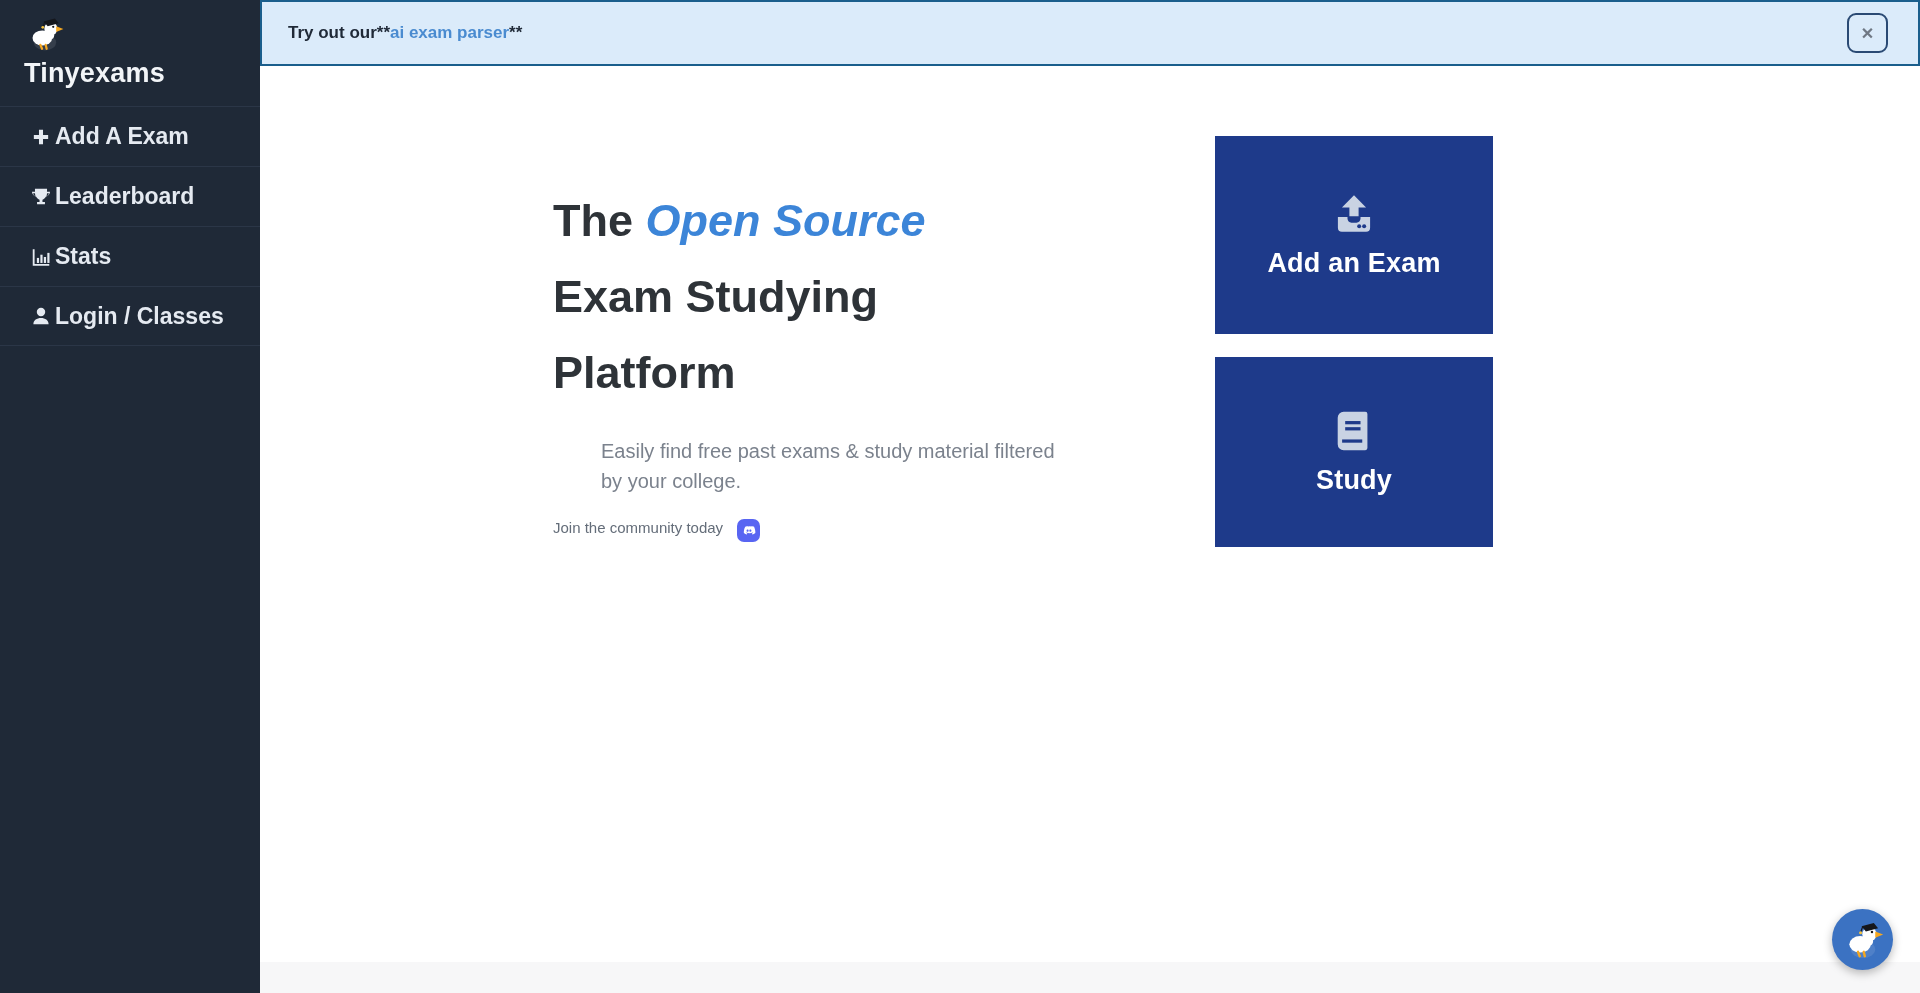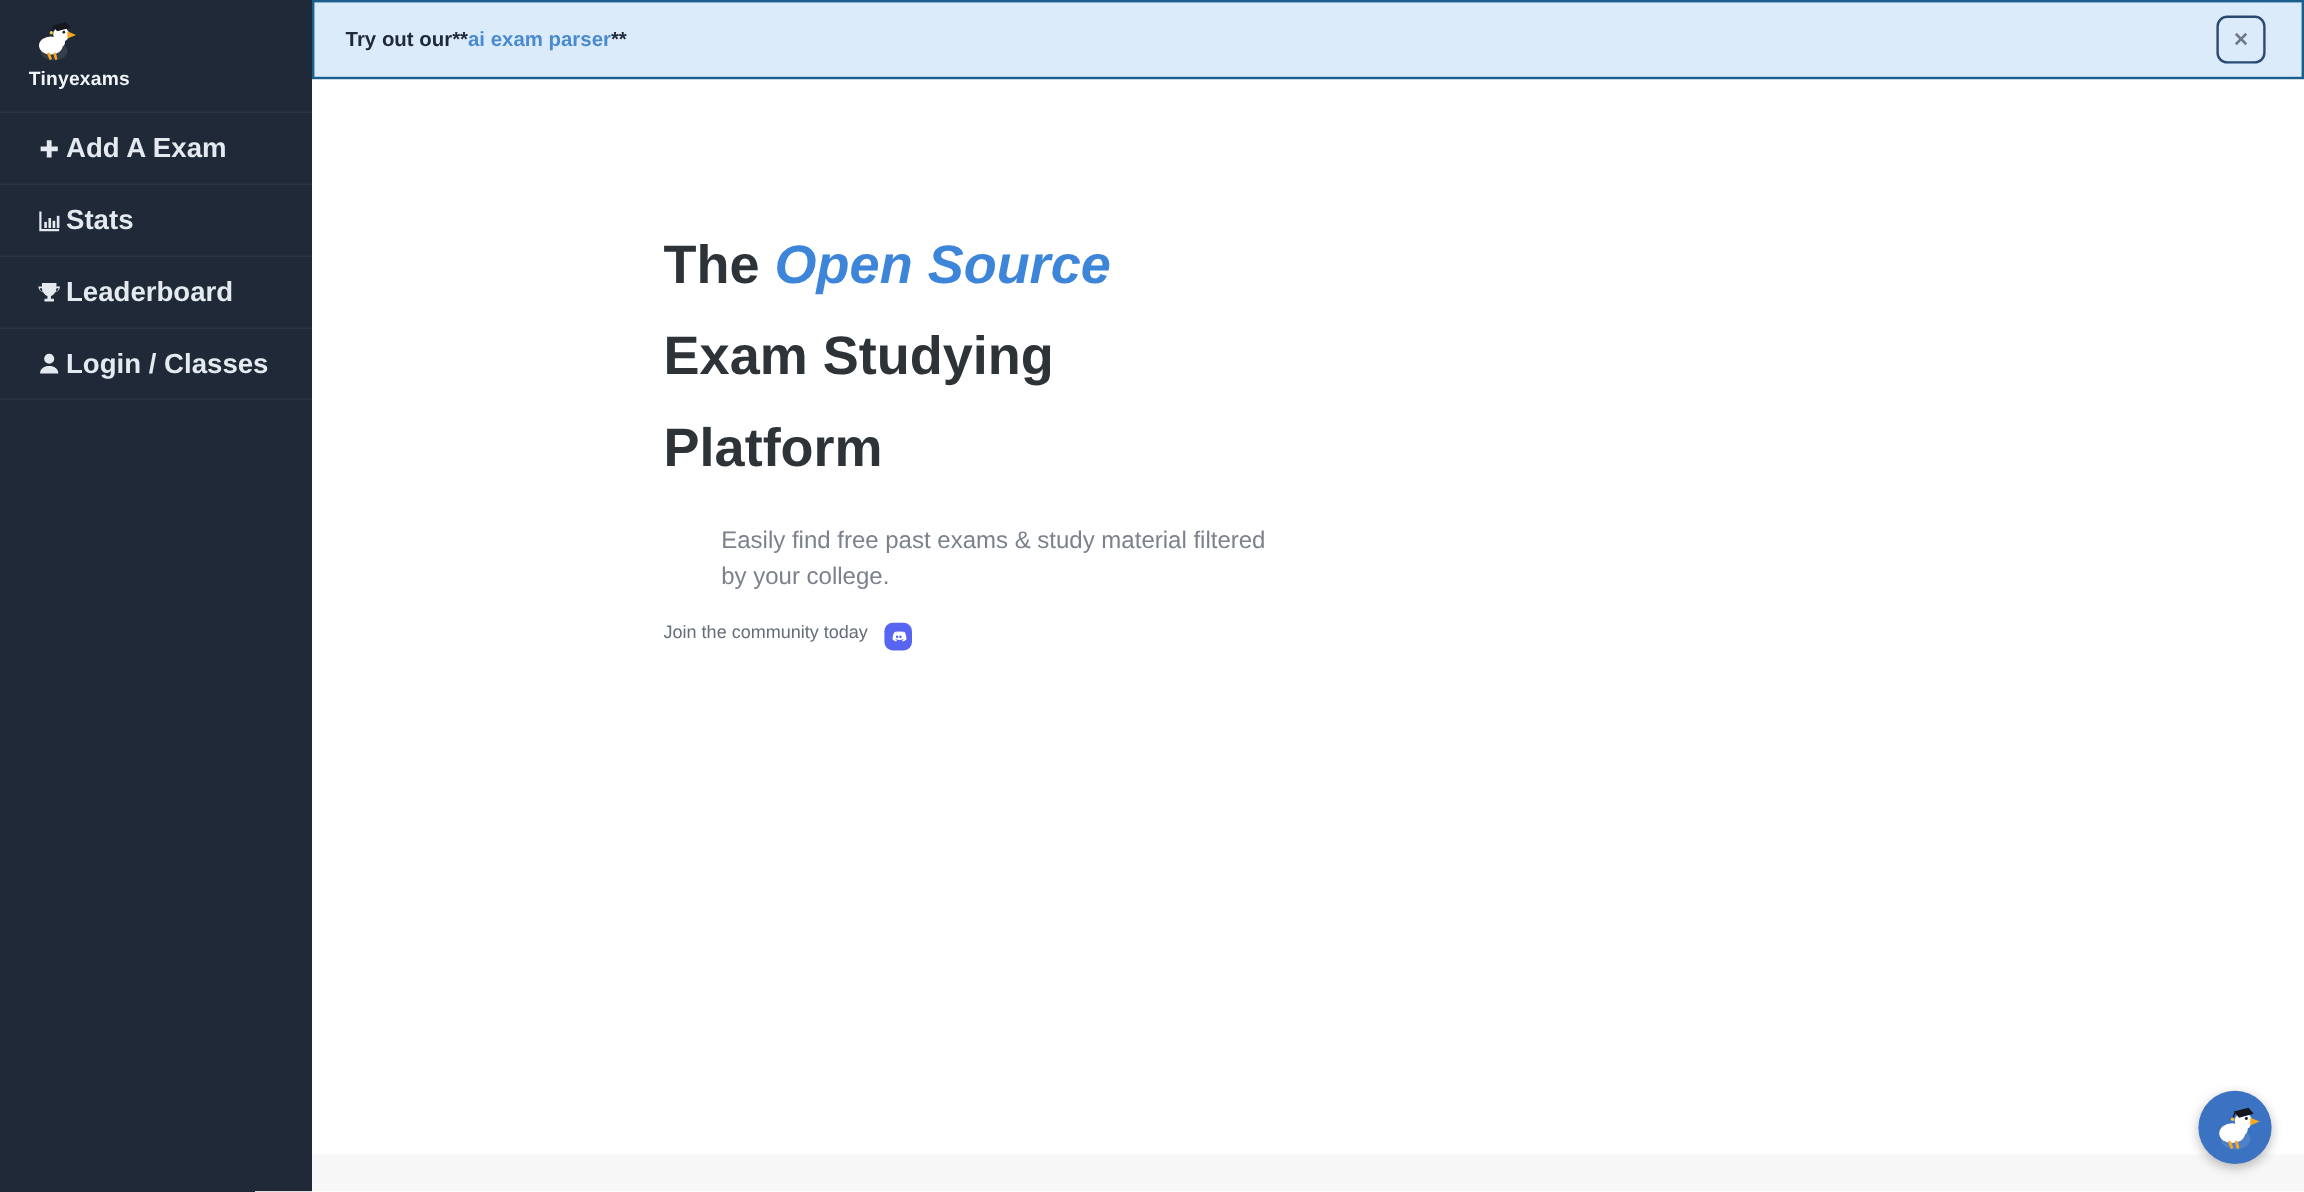--- a/index.html
+++ b/index.html
@@ -8,21 +8,21 @@
 
   .app { position: relative; width: 1920px; height: 993px; background: #ffffff; overflow: hidden; }
 
   
   .sidebar {
     position: absolute; left: 0; top: 0; width: 260px; height: 100%;
     background: var(--sidebar-bg); color: #E8EDF3; z-index: 3;
   }
   .logo-area { padding: 13px 0 10px 24px; }
   .logo-duck { width: 42px; height: 42px; display: block; }
-  .brand { font-size: 16px; font-weight: 700; color: #F2F5F8; margin-top: 3px; letter-spacing: .2px; }
+  .brand { font-size: 27px; font-weight: 700; color: #F2F5F8; margin-top: 3px; letter-spacing: .2px; }
   .nav { margin-top: 7px; }
   .nav-item {
     height: 60px; display: flex; align-items: center; padding-left: 30px;
     border-top: 1px solid var(--divider); cursor: pointer;
     font-size: 23px; font-weight: 700; color: #E5EAF1; gap: 3px;
   }
   .nav-item:last-child { border-bottom: 1px solid var(--divider); }
   .nav-icon { width: 22px; height: 22px; color: #E5EAF1; flex: 0 0 auto; display: block; }
 
   
@@ -106,33 +106,33 @@
     </div>
     <nav class="nav">
       <div class="nav-item">
         <svg class="nav-icon" viewBox="0 0 24 24">
           <path fill="currentColor" d="M9.8 4.2h4.4v5.6h5.6v4.4h-5.6v5.6H9.8v-5.6H4.2V9.8h5.6z"></path>
         </svg>
         <span>Add A Exam</span>
       </div>
       <div class="nav-item">
         <svg class="nav-icon" viewBox="0 0 24 24">
+          <path fill="currentColor" d="M5.4 3h13.2c0 1.2 0 2.3-.1 3.3h3.4c-.3 2.8-2.1 4.9-4.7 5.4-.8 1.5-2 2.7-3.6 3.2v2.5h2.7V20H7.7v-2.6h2.7v-2.5c-1.6-.5-2.8-1.7-3.6-3.2-2.6-.5-4.4-2.6-4.7-5.4h3.4C5.4 5.3 5.4 4.2 5.4 3zm-2 4.8c.3 1.6 1.2 2.8 2.6 3.3-.3-1-.5-2.1-.55-3.3zm17.2 0h-2.05c-.05 1.2-.25 2.3-.55 3.3 1.4-.5 2.3-1.7 2.6-3.3z"></path>
+        </svg>
+        <span>Leaderboard</span>
+      </div>
+      <div class="nav-item">
+        <svg class="nav-icon" viewBox="0 0 24 24">
           <path fill="none" stroke="currentColor" stroke-width="2" d="M4 3.5v17h17"></path>
           <rect x="7.5" y="13" width="2.4" height="5.5" fill="currentColor"></rect>
           <rect x="11.3" y="9.5" width="2.4" height="9" fill="currentColor"></rect>
           <rect x="15.1" y="12" width="2.4" height="6.5" fill="currentColor"></rect>
           <rect x="18.9" y="7.5" width="2.4" height="11" fill="currentColor"></rect>
         </svg>
         <span>Stats</span>
-      </div>
-      <div class="nav-item">
-        <svg class="nav-icon" viewBox="0 0 24 24">
-          <path fill="currentColor" d="M5.4 3h13.2c0 1.2 0 2.3-.1 3.3h3.4c-.3 2.8-2.1 4.9-4.7 5.4-.8 1.5-2 2.7-3.6 3.2v2.5h2.7V20H7.7v-2.6h2.7v-2.5c-1.6-.5-2.8-1.7-3.6-3.2-2.6-.5-4.4-2.6-4.7-5.4h3.4C5.4 5.3 5.4 4.2 5.4 3zm-2 4.8c.3 1.6 1.2 2.8 2.6 3.3-.3-1-.5-2.1-.55-3.3zm17.2 0h-2.05c-.05 1.2-.25 2.3-.55 3.3 1.4-.5 2.3-1.7 2.6-3.3z"></path>
-        </svg>
-        <span>Leaderboard</span>
       </div>
       <div class="nav-item">
         <svg class="nav-icon" viewBox="0 0 24 24">
           <path fill="currentColor" d="M12 12.2a4.6 4.6 0 1 0 0-9.2 4.6 4.6 0 0 0 0 9.2zm-8.3 8.8c0-4.5 3.8-6.8 8.3-6.8s8.3 2.3 8.3 6.8z"></path>
         </svg>
         <span>Login / Classes</span>
       </div>
     </nav>
   </aside>
 
@@ -151,20 +151,40 @@
     <div class="join-row">
       <span>Join the community today</span>
       <span class="discord-btn">
         <svg viewBox="0 0 24 24">
           <path fill="#ffffff" d="M19.6 5.7a15.6 15.6 0 0 0-3.9-1.2l-.25.5c1.4.35 2.1.85 2.8 1.35a11.6 11.6 0 0 0-10.5 0c.7-.5 1.4-1 2.8-1.35l-.25-.5a15.6 15.6 0 0 0-3.9 1.2C4.6 8.9 4.1 12 4.3 15.1c1.5 1.1 3 1.75 4.4 2.2l.9-1.5c-.8-.3-1.5-.7-2.1-1.2l.5-.4a11.3 11.3 0 0 0 9.8 0l.5.4c-.6.5-1.3.9-2.1 1.2l.9 1.5c1.4-.45 2.9-1.1 4.4-2.2.25-3.6-.65-6.7-1.9-9.4zM9.9 13.3c-.85 0-1.55-.8-1.55-1.75s.7-1.75 1.55-1.75 1.55.8 1.55 1.75-.7 1.75-1.55 1.75zm4.2 0c-.85 0-1.55-.8-1.55-1.75s.7-1.75 1.55-1.75 1.55.8 1.55 1.75-.7 1.75-1.55 1.75z"></path>
         </svg>
       </span>
     </div>
   </section>
 
+  <div class="cards">
+    <div class="action-card">
+      <svg class="card-icon" viewBox="0 0 24 24">
+        <path fill="currentColor" d="M12 2.2 L18.3 8.6 H14.4 V13.2 H9.6 V8.6 H5.7 Z"></path>
+        <path fill="currentColor" d="M3.6 13.6 H8.6 V14.4 C8.6 15.6 9.5 16.5 10.7 16.5 H13.3 C14.5 16.5 15.4 15.6 15.4 14.4 V13.6 H20.4 V19.2 A2.1 2.1 0 0 1 18.3 21.3 H5.7 A2.1 2.1 0 0 1 3.6 19.2 Z"></path>
+        <circle cx="17.3" cy="18.4" r="1.05" fill="var(--card-bg)"></circle>
+        <circle cx="14.7" cy="18.4" r="1.05" fill="var(--card-bg)"></circle>
+      </svg>
+      <div class="card-label">Add an Exam</div>
+    </div>
+    <div class="action-card short">
+      <svg class="card-icon" viewBox="0 0 24 24">
+        <path fill="currentColor" d="M6.6 2h11.3a1.1 1.1 0 0 1 1.1 1.1v17.8a1.1 1.1 0 0 1-1.1 1.1H6.6A3.1 3.1 0 0 1 3.5 18.9V5.1A3.1 3.1 0 0 1 6.6 2z"></path>
+        <rect x="7.4" y="6.8" width="8" height="1.7" fill="var(--card-bg)"></rect>
+        <rect x="7.4" y="10" width="8" height="1.7" fill="var(--card-bg)"></rect>
+        <rect x="5.8" y="16.4" width="10.5" height="1.7" fill="var(--card-bg)"></rect>
+      </svg>
+      <div class="card-label">Study</div>
+    </div>
+  </div>
 
   <div class="bottom-strip"></div>
 
   <div class="fab">
     <svg>
         <use href="#duck"></use>
       </svg>
   </div>
 
 </div>

